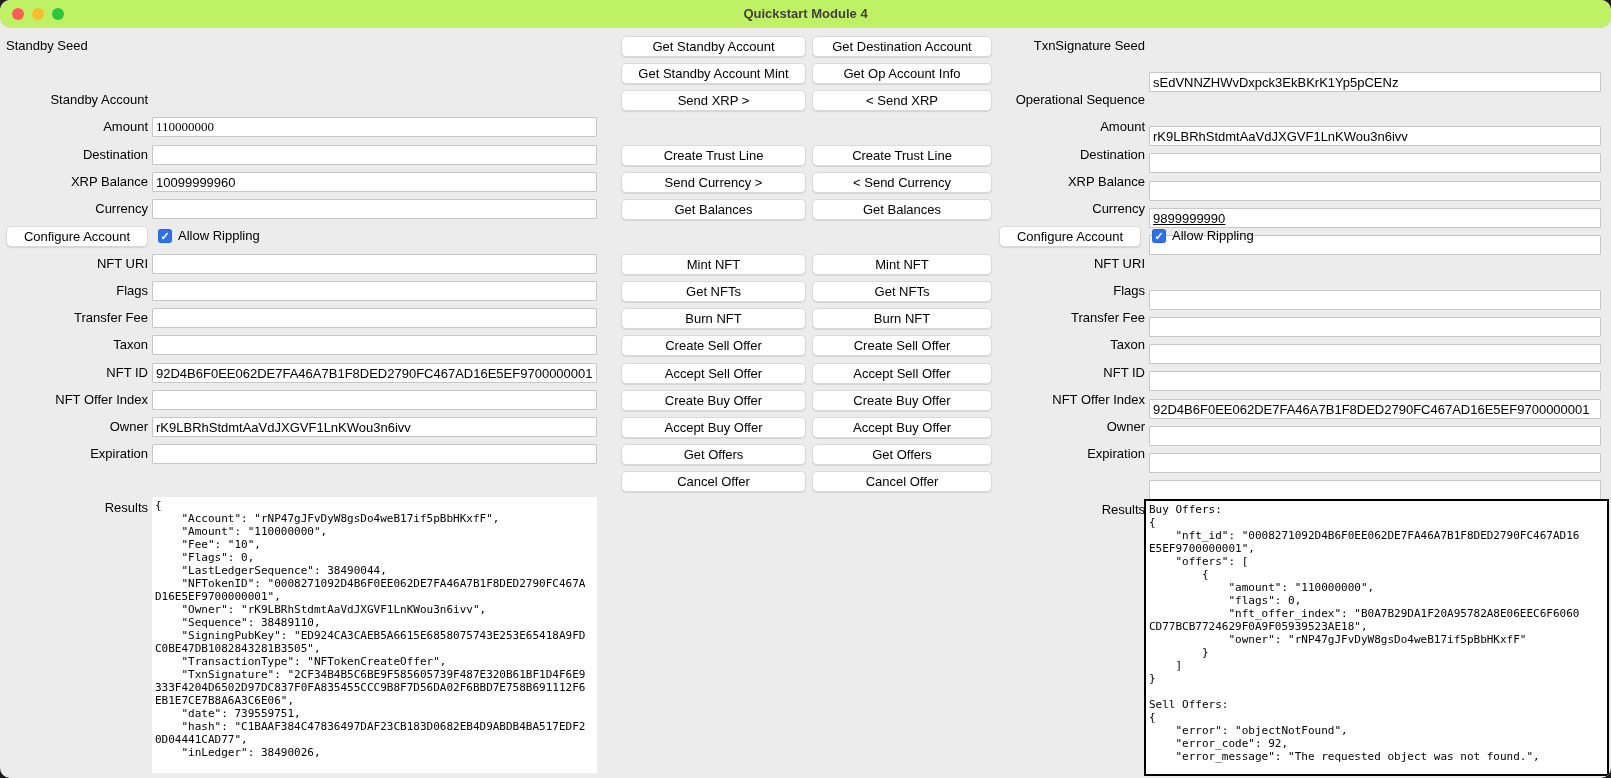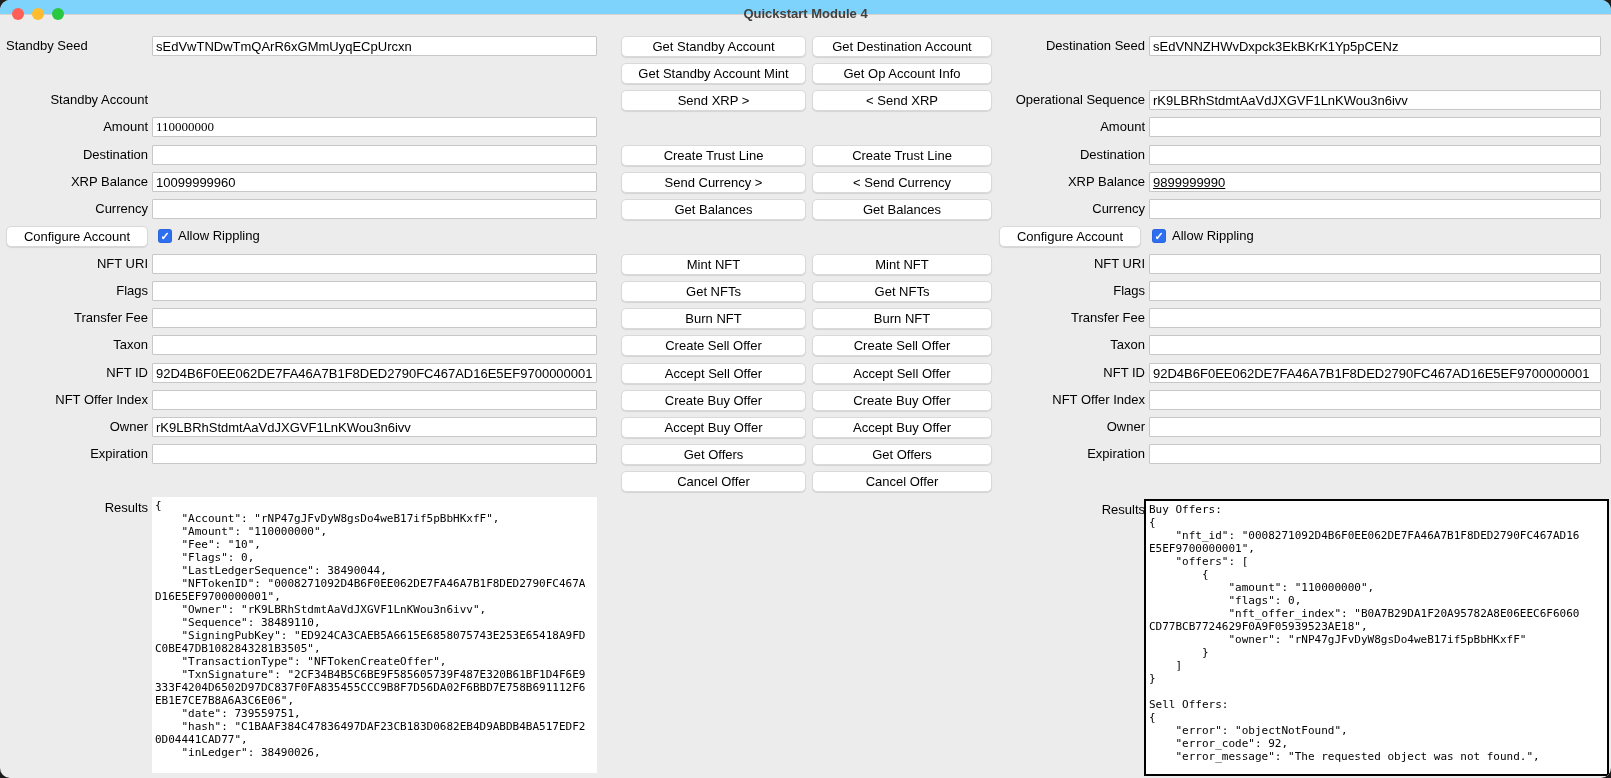--- a/index.html
+++ b/index.html
@@ -1,37 +1,37 @@
 <!DOCTYPE html>
 <html><head>
 <meta charset="utf-8">
 <style>
   html,body { margin:0; padding:0; background:#222; font-family:"Liberation Sans",sans-serif; }
   .window { position:relative; width:1611px; height:778px; background:#ececec;
             border-radius:10px; overflow:hidden; box-shadow:0 10px 30px rgba(0,0,0,.5); }
-  .titlebar { position:absolute; top:0; left:0; width:100%; height:15px;
-              background:#7dd3fc; border-bottom:1px solid #d7d3d0; box-sizing:border-box; }
+  .titlebar { position:absolute; top:0; left:0; width:100%; height:28px;
+              background:#bef264; border-bottom:1px solid #d7d3d0; box-sizing:border-box;border-radius:10px; }
   .title { width:100%; text-align:center; line-height:27px; font-size:13px;
            font-weight:bold; color:#433f3d; }
   .light { position:absolute; top:8px; width:12px; height:12px; border-radius:50%; }
   .light-red    { left:12px; background:#ff5f57; }
   .light-yellow { left:32px; background:#febc2e; }
   .light-green  { left:52px; background:#28c840; }
 
   .lbl { position:absolute; height:20px; line-height:20px; font-size:13px; color:#000;
          text-align:right; white-space:nowrap; }
   .l-lbl { left:0; width:148px; }
   .l-lbl-left { left:6px; width:142px; text-align:left; }
   .r-lbl { left:997px; width:148px; }
 
   .fld { position:absolute; height:20px; box-sizing:border-box; background:#fff;
          border:1px solid #c7c7c7; border-radius:1px; font-family:"Liberation Sans",sans-serif;
          font-size:13px; color:#000; padding:0 3px; outline:none; }
   .l-fld { left:152px; width:445px; }
-  .r-fld { left:1149px; width:452px; }
+  .r-fld { left:1149px; width:452px;margin-top:36px; }
 
   .btn { position:absolute; height:21px; box-sizing:border-box; background:#fff;
          border:1px solid #d9d9d9; border-radius:5px; font-family:"Liberation Sans",sans-serif;
          font-size:13px; color:#000; text-align:center; line-height:19px; padding:0;
          box-shadow:0 1px 1px rgba(0,0,0,.10); cursor:default; }
   .ba { left:621px; width:185px; }
   .bb { left:812px; width:180px; }
   .cfg-l { left:6px;    width:142px; }
   .cfg-r { left:999px;  width:142px; }
 
@@ -52,21 +52,20 @@
 <div class="window">
 
   <div class="titlebar">
     <span class="light light-red"></span>
     <span class="light light-yellow"></span>
     <span class="light light-green"></span>
     <div class="title">Quickstart Module 4</div>
   </div>
 
   <div class="lbl l-lbl-left" style="top:36px">Standby Seed</div>
-  <input class="fld l-fld" style="top: 36px;" value="sEdVwTNDwTmQArR6xGMmUyqECpUrcxn">
 
   <div class="lbl l-lbl" style="top:90px">Standby Account</div>
 
   <div class="lbl l-lbl" style="top:117px">Amount</div>
   <input class="fld l-fld" style="top: 117px; font-family: Liberation Serif, serif;" value="110000000">
 
   <div class="lbl l-lbl" style="top:145px">Destination</div>
   <input class="fld l-fld" style="top: 145px;" value="">
 
   <div class="lbl l-lbl" style="top:172px">XRP Balance</div>
@@ -150,21 +149,21 @@
   <button class="btn bb" style="top:254px">Mint NFT</button>
   <button class="btn bb" style="top:281px">Get NFTs</button>
   <button class="btn bb" style="top:308px">Burn NFT</button>
   <button class="btn bb" style="top:335px">Create Sell Offer</button>
   <button class="btn bb" style="top:363px">Accept Sell Offer</button>
   <button class="btn bb" style="top:390px">Create Buy Offer</button>
   <button class="btn bb" style="top:417px">Accept Buy Offer</button>
   <button class="btn bb" style="top:444px">Get Offers</button>
   <button class="btn bb" style="top:471px">Cancel Offer</button>
 
-  <div class="lbl r-lbl" style="top:36px">Destination Seed</div>
+  <div class="lbl r-lbl" style="top:36px">TxnSignature Seed</div>
   <input class="fld r-fld" style="top: 36px;" value="sEdVNNZHWvDxpck3EkBKrK1Yp5pCENz">
 
   <div class="lbl r-lbl" style="top:90px">Operational Sequence</div>
   <input class="fld r-fld" style="top: 90px;" value="rK9LBRhStdmtAaVdJXGVF1LnKWou3n6ivv">
 
   <div class="lbl r-lbl" style="top:117px">Amount</div>
   <input class="fld r-fld" style="top: 117px;" value="">
 
   <div class="lbl r-lbl" style="top:145px">Destination</div>
   <input class="fld r-fld" style="top: 145px;" value="">

